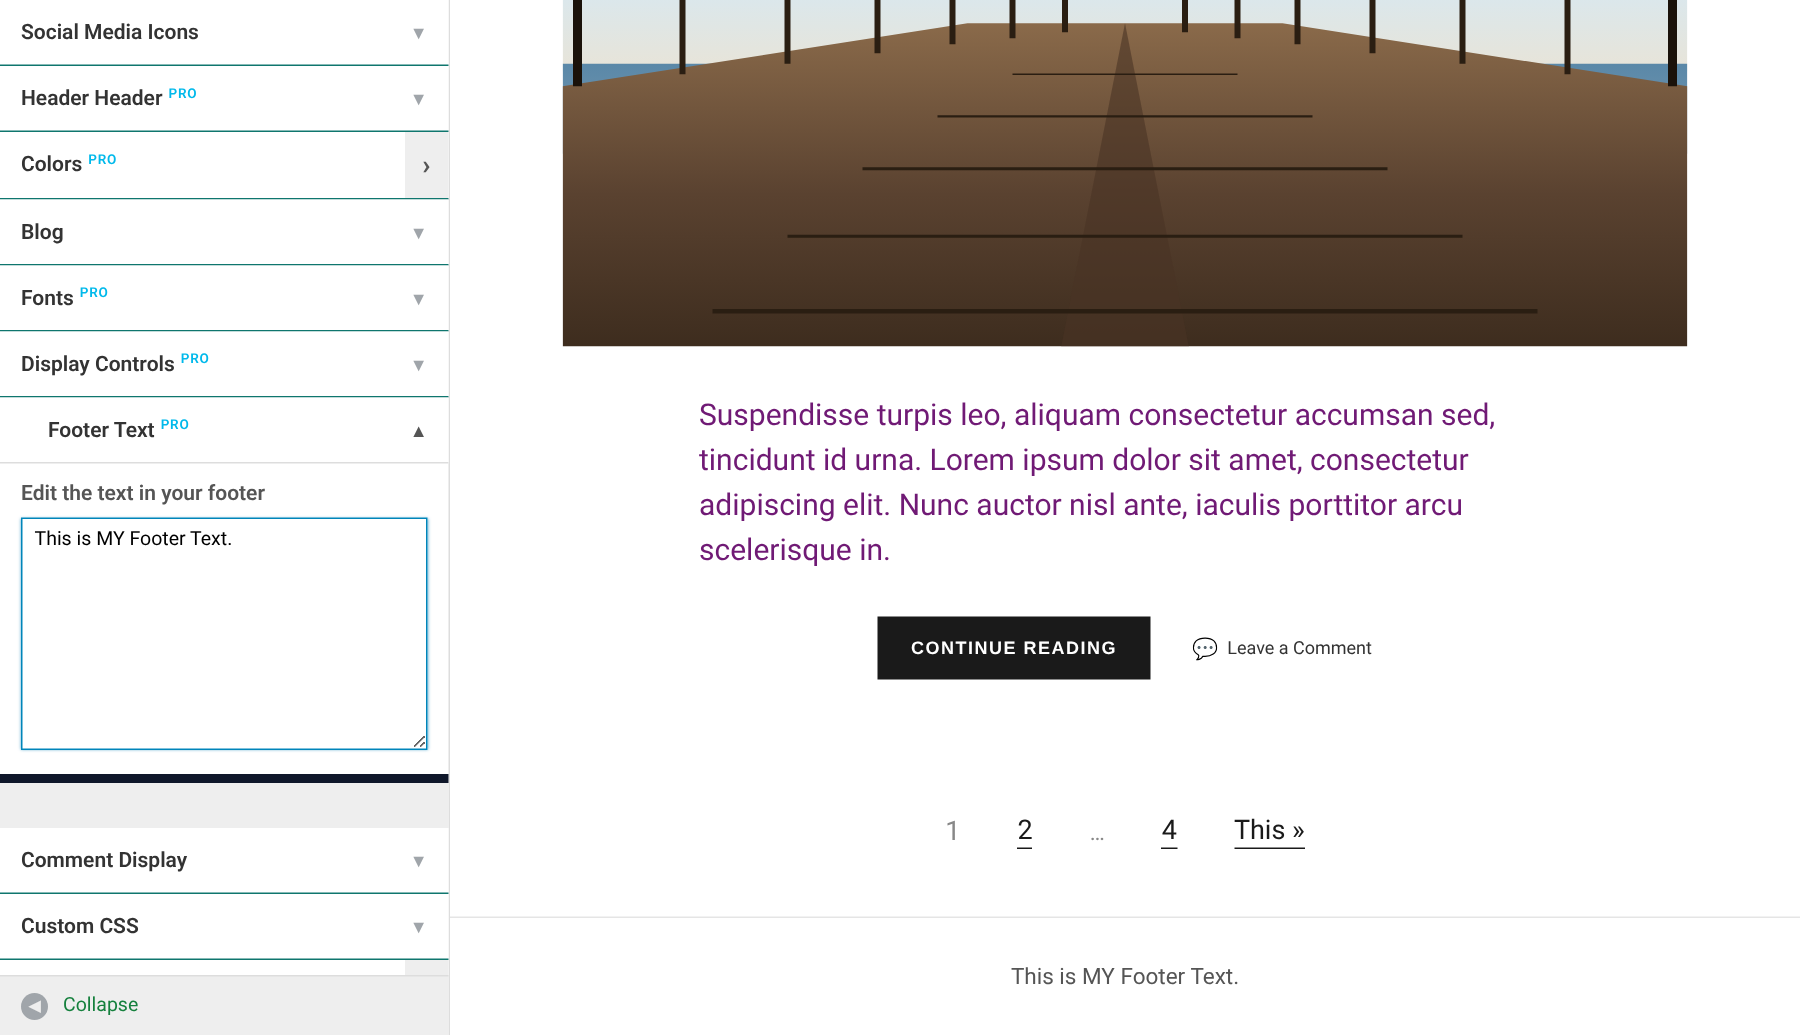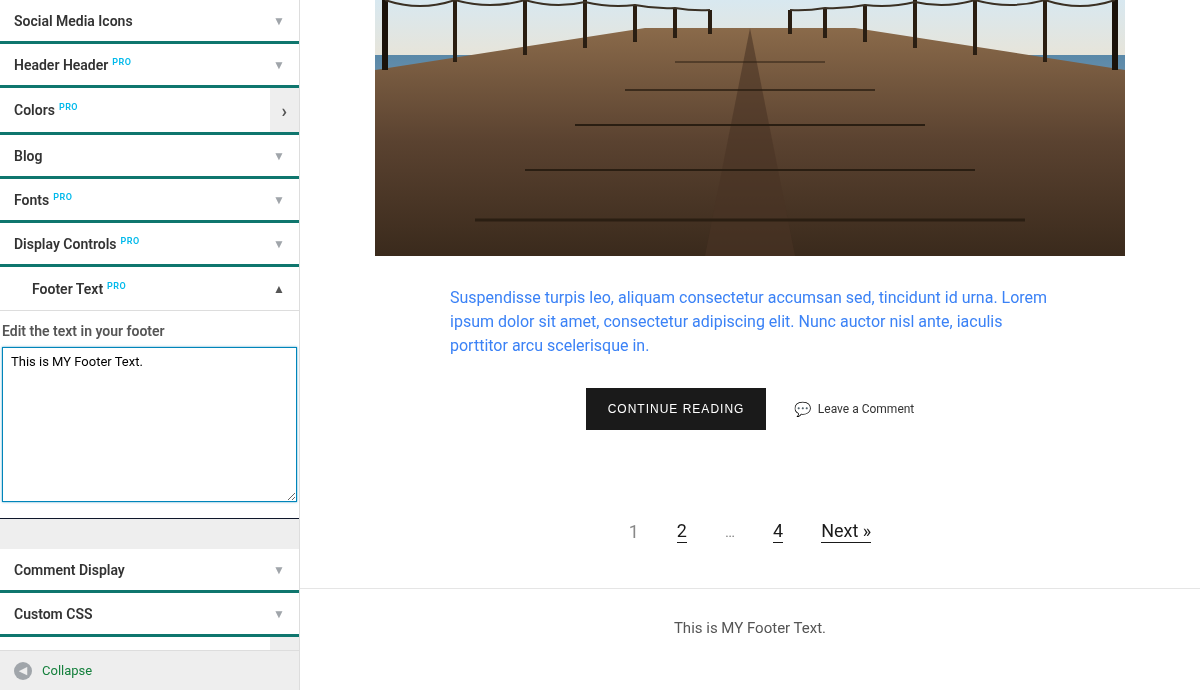--- a/index.html
+++ b/index.html
@@ -21,21 +21,21 @@
       border-right: 1px solid #ddd;
       display: flex;
       flex-direction: column;
       height: 690px;
     }
     .sidebar-content {
       flex: 1;
       overflow-y: auto;
     }
     .accordion-item {
-      border-bottom: 3px solid #0f766e;
+      border-bottom: 1px solid #0f766e;
       background: #fff;
       display: flex;
       align-items: center;
       justify-content: space-between;
       padding: 12px 14px;
       cursor: pointer;
       min-height: 44px;
     }
     .accordion-item .label {
       font-size: 14px;
@@ -58,22 +58,22 @@
       color: #555;
       font-size: 18px;
       font-weight: bold;
     }
     .accordion-item.expanded {
       background: #fff;
       border-bottom: 1px solid #ddd;
       padding-left: 32px;
     }
     .panel {
-      padding: 12px 2px;
-      border-bottom: 1px solid #0f172a;
+      padding: 12px 14px;
+      border-bottom: 6px solid #0f172a;
     }
     .panel-gap {
       height: 30px;
       background: #eee;
     }
     .panel-label {
       font-size: 14px;
       color: #555;
       font-weight: 600;
       margin-bottom: 8px;
@@ -133,38 +133,39 @@
       width: 100%;
       height: 100%;
       display: block;
     }
     .post-body {
       width: 600px;
       margin-top: 30px;
       text-align: left;
     }
     .post-body p {
-      color: #3b82f6;
-      font-size: 16px;
+      color: #701a75;
+      font-size: 20px;
       line-height: 1.5;
+      margin-left: 16px;
     }
     .actions {
       display: flex;
       align-items: center;
       justify-content: center;
       gap: 28px;
       margin-top: 30px;
     }
     .btn-continue {
       background: #1a1a1a;
       color: #fff;
       border: none;
       padding: 14px 22px;
       font-size: 12px;
-      font-weight: 400;
+      font-weight: 700;
       letter-spacing: 1px;
       cursor: pointer;
     }
     .comment-link {
       display: flex;
       align-items: center;
       gap: 6px;
       color: #333;
       font-size: 12px;
       cursor: pointer;
@@ -331,19 +332,19 @@
       <span class="bubble">💬</span>
       <span>Leave a Comment</span>
     </div>
   </div>
 
   <div class="pagination">
     <span class="current">1</span>
     <span class="page-link">2</span>
     <span class="dots">…</span>
     <span class="page-link">4</span>
-    <span class="page-link">Next »</span>
+    <span class="page-link">This »</span>
   </div>
 
   <div class="footer-bar">
     <span>This is MY Footer Text.</span>
   </div>
 </div>
 
 </body></html>

